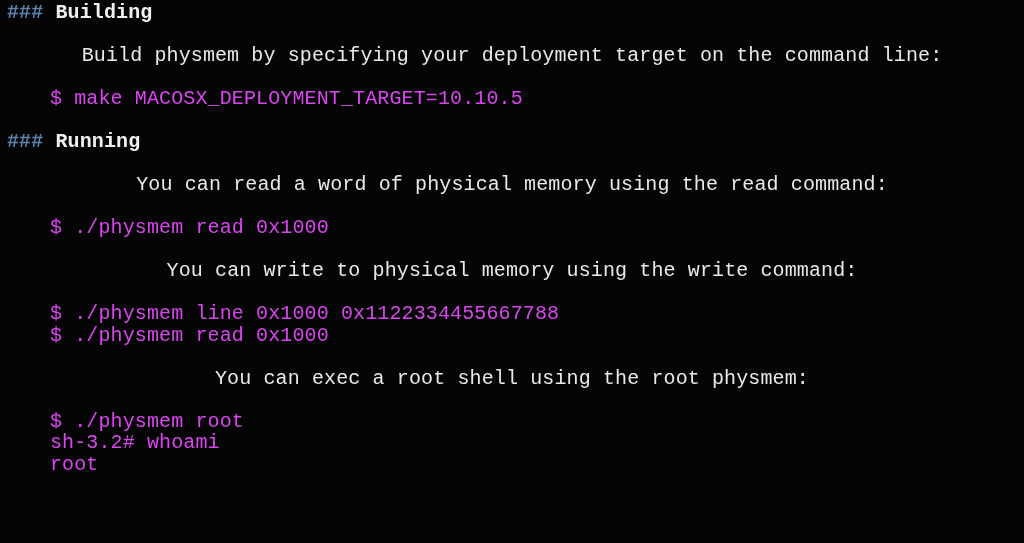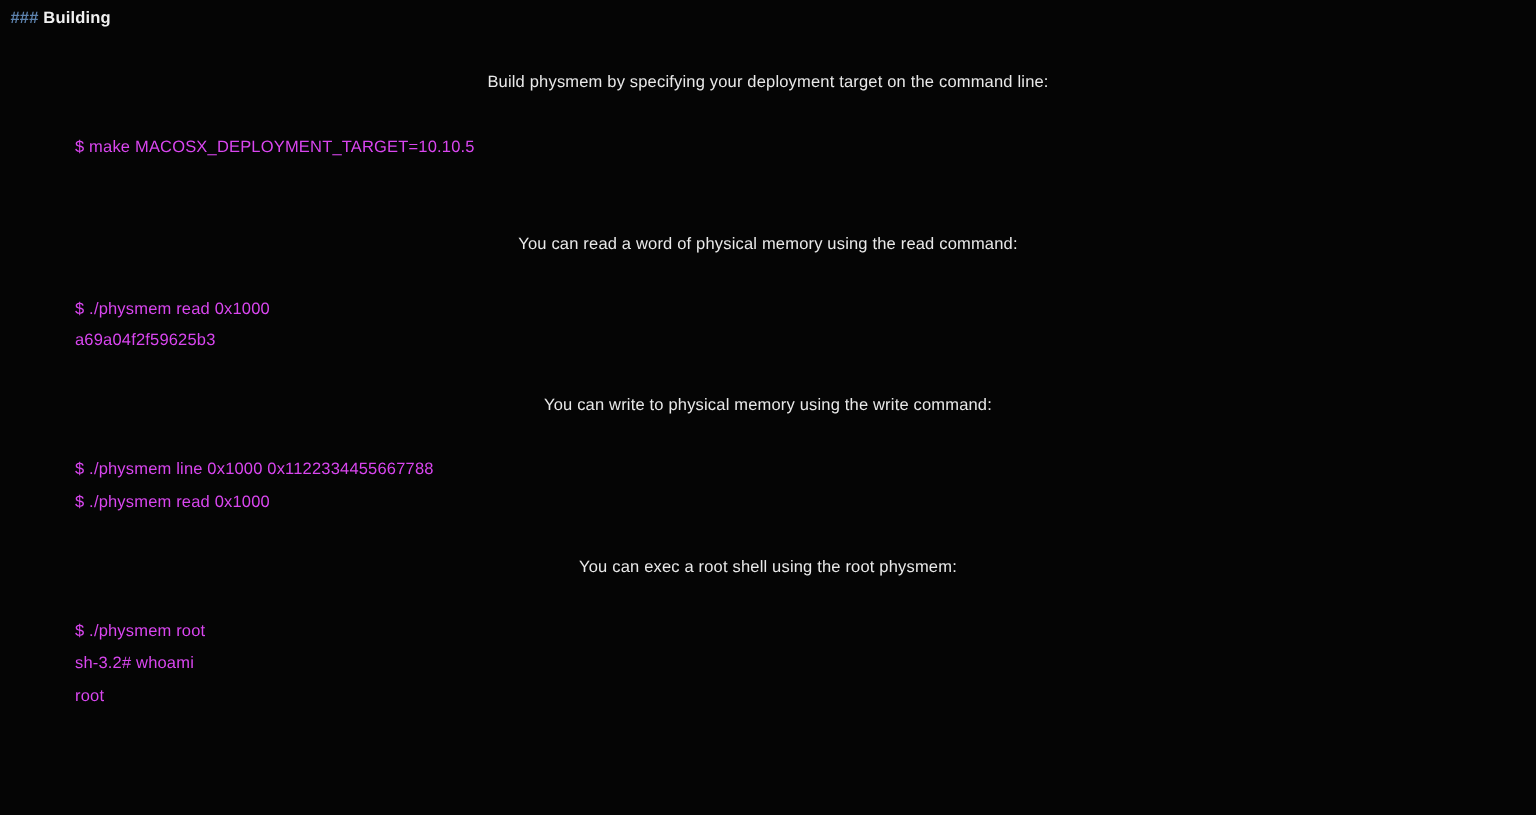--- a/index.html
+++ b/index.html
@@ -26,22 +26,22 @@
 
   .doc-flow {
     position: absolute;
     left: 7px;
     top: 2px;
     width: 1010px;
   }
 
   
   .line {
-    font-family: Liberation Sans, sans-serif;
-    font-size: 11px;
+    font-family: Liberation Mono, monospace;
+    font-size: 20px;
     line-height: 21.5px;
     white-space: pre;
     letter-spacing: 0.12px;
     -webkit-font-smoothing: antialiased;
   }
 
   
   .heading {
     color: #ebebeb;
     font-weight: 700;
@@ -99,30 +99,30 @@
     <div class="line paragraph">Build physmem by specifying your deployment target on the command line:</div>
 
     <div class="blank"></div>
 
     <div class="code-block">
       <div class="line code-line">$ make MACOSX_DEPLOYMENT_TARGET=10.10.5</div>
     </div>
 
     <div class="blank"></div>
 
+    <div class="line heading"><span class="hash-marks">###</span><span class="heading-text"> <span>Running</span></span></div>
 
     <div class="blank"></div>
 
     <div class="line paragraph">You can read a word of physical memory using the read command:</div>
 
     <div class="blank"></div>
 
     <div class="code-block">
       <div class="line code-line">$ ./physmem read 0x1000</div>
-      <div class="line code-line">a69a04f2f59625b3</div>
     </div>
 
     <div class="blank"></div>
 
     <div class="line paragraph">You can write to physical memory using the write command:</div>
 
     <div class="blank"></div>
 
     <div class="code-block">
       <div class="line code-line">$ ./physmem line 0x1000 0x1122334455667788</div>

